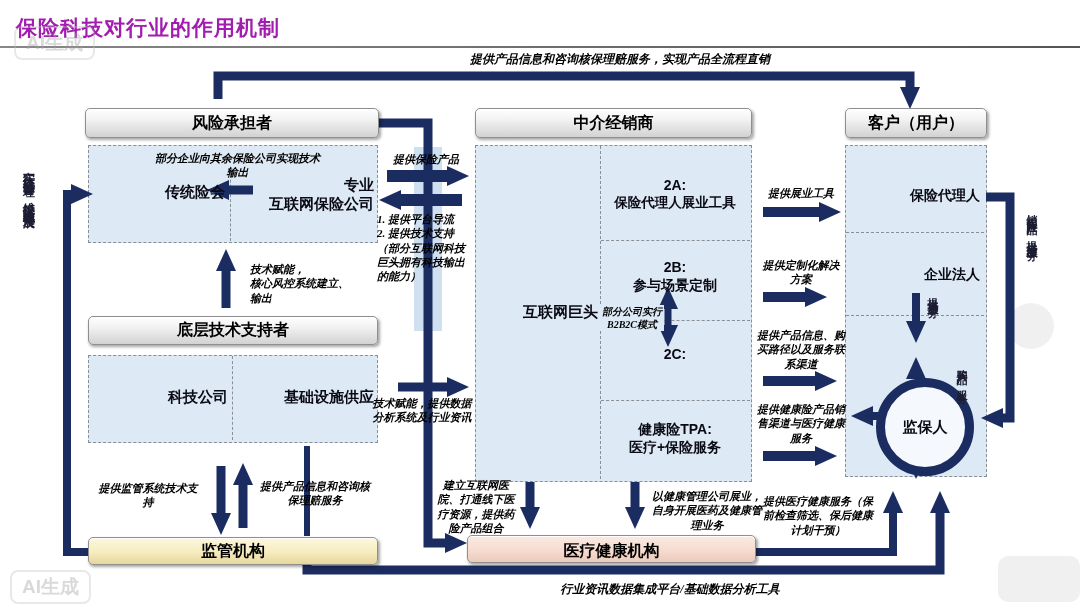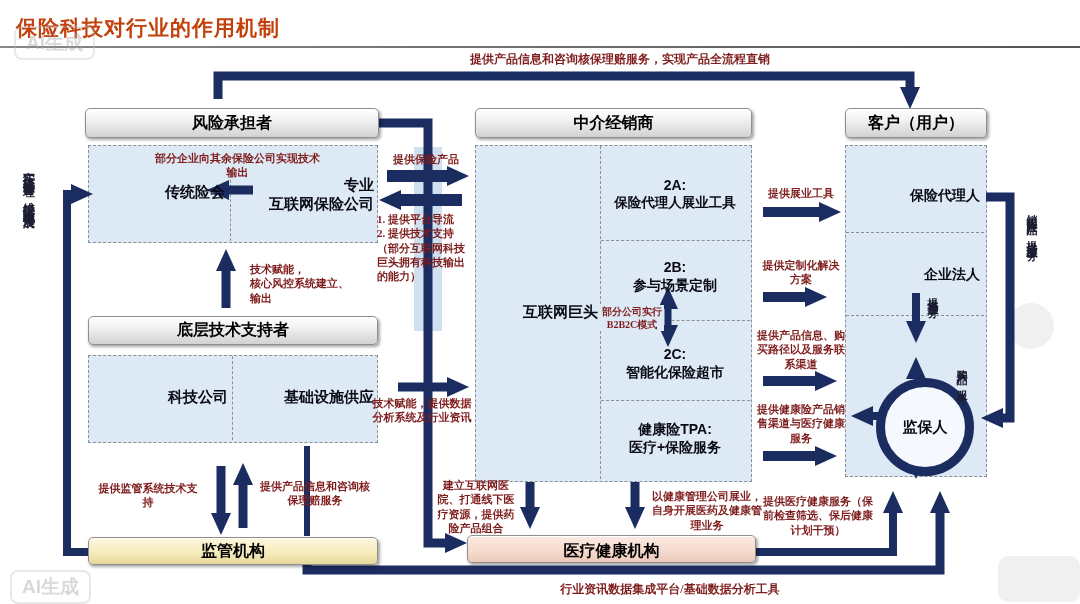--- a/index.html
+++ b/index.html
@@ -1,33 +1,33 @@
 <!DOCTYPE html>
 <html><head>
 <meta charset="utf-8">
 <style>
   html,body{margin:0;padding:0;background:#fff;}
   .stage{position:relative;width:1080px;height:604px;background:#ffffff;overflow:hidden;
          font-family:"Liberation Sans",sans-serif;color:#111;}
   .abs{position:absolute;}
-  .title{left:16px;top:14px;font-size:21px;font-weight:bold;letter-spacing:1px;color:#c2410c;z-index:6;}
+  .title{left:16px;top:14px;font-size:21px;font-weight:bold;letter-spacing:1px;color:#a21caf;z-index:6;}
   .rule{left:0;top:46px;width:1080px;height:2px;background:linear-gradient(90deg,#888,#555);z-index:5;}
   .hdr{z-index:4;display:flex;align-items:center;justify-content:center;
        font-size:16px;font-weight:bold;color:#000;border:1px solid #8f8f8f;border-radius:5px;
        background:linear-gradient(180deg,#ffffff 0%,#f1f1f1 40%,#d2d2d2 100%);
        box-shadow:inset 0 1px 0 #fff,1.5px 2px 3px rgba(0,0,0,.35);}
   .hdr.yellow{background:linear-gradient(180deg,#fdf8df 0%,#f6ecbe 55%,#e7d79c 100%);}
   .hdr.pink{background:linear-gradient(180deg,#fbeae2 0%,#f6dcd0 55%,#eccaba 100%);}
   .dashbox{z-index:1;background:#dde9f4;border:1.6px dashed #8a8f96;}
   .divv{z-index:1;border-left:1.4px dashed #8a8f96;width:0;}
   .divh{z-index:1;border-top:1.4px dashed #8a8f96;height:0;}
   .node{z-index:3;font-weight:bold;color:#0a0a14;text-align:right;font-size:15px;line-height:1.25;}
   .cell{z-index:3;font-weight:bold;color:#0a0a14;text-align:center;font-size:14px;line-height:1.3;}
-  .lbl{z-index:3;font-family:"Liberation Serif",serif;font-weight:bold;
-       font-size:11px;line-height:1.3;color:#7f1d1d;white-space:pre-line;}
+  .lbl{z-index:3;font-family:"Liberation Serif",serif;font-style:italic;font-weight:bold;
+       font-size:11px;line-height:1.3;color:#000000;white-space:pre-line;}
   .ctr{text-align:center;}
   .v{z-index:3;writing-mode:vertical-rl;text-orientation:upright;font-family:"Liberation Serif",serif;
      font-weight:bold;font-size:11px;letter-spacing:2px;color:#1c1d33;}
   .band{z-index:0;background:rgba(168,198,228,.55);}
   .circle{z-index:3;width:80px;height:80px;border-radius:50%;border:9px solid #1b2c60;
           background:#f5f9fd;display:flex;align-items:center;justify-content:center;
           font-weight:bold;font-size:15px;color:#0a0a14;}
   .wm{z-index:7;color:rgba(160,160,160,.40);font-weight:bold;font-size:19px;
       border:2px solid rgba(190,190,190,.35);border-radius:8px;padding:2px 10px;}
   .blob{z-index:0;background:rgba(0,0,0,.06);border-radius:10px;}
@@ -131,21 +131,20 @@
   <div class="abs cell" style="left:602px;top:176px;width:146px;">
     <div>2A:</div>
     <div style="font-size:13.5px;">保险代理人展业工具</div>
   </div>
   <div class="abs cell" style="left:602px;top:258px;width:146px;">
     <div>2B:</div>
     <div>参与场景定制</div>
   </div>
   <div class="abs cell" style="left:602px;top:345px;width:146px;">
     <div>2C:</div>
-    <div>智能化保险超市</div>
   </div>
   <div class="abs cell" style="left:602px;top:420px;width:146px;">
     <div>健康险TPA:</div>
     <div>医疗+保险服务</div>
   </div>
   <div class="abs lbl ctr" style="left:600px;top:305px;width:64px;font-size:10px;background:#dde9f4;">部分公司实行B2B2C模式</div>
 
   <div class="abs node" style="left:850px;top:187px;width:130px;font-size:14px;">保险代理人</div>
   <div class="abs node" style="left:850px;top:266px;width:130px;font-size:14px;">企业法人</div>
   <div class="abs circle" style="left:876px;top:378px;">

